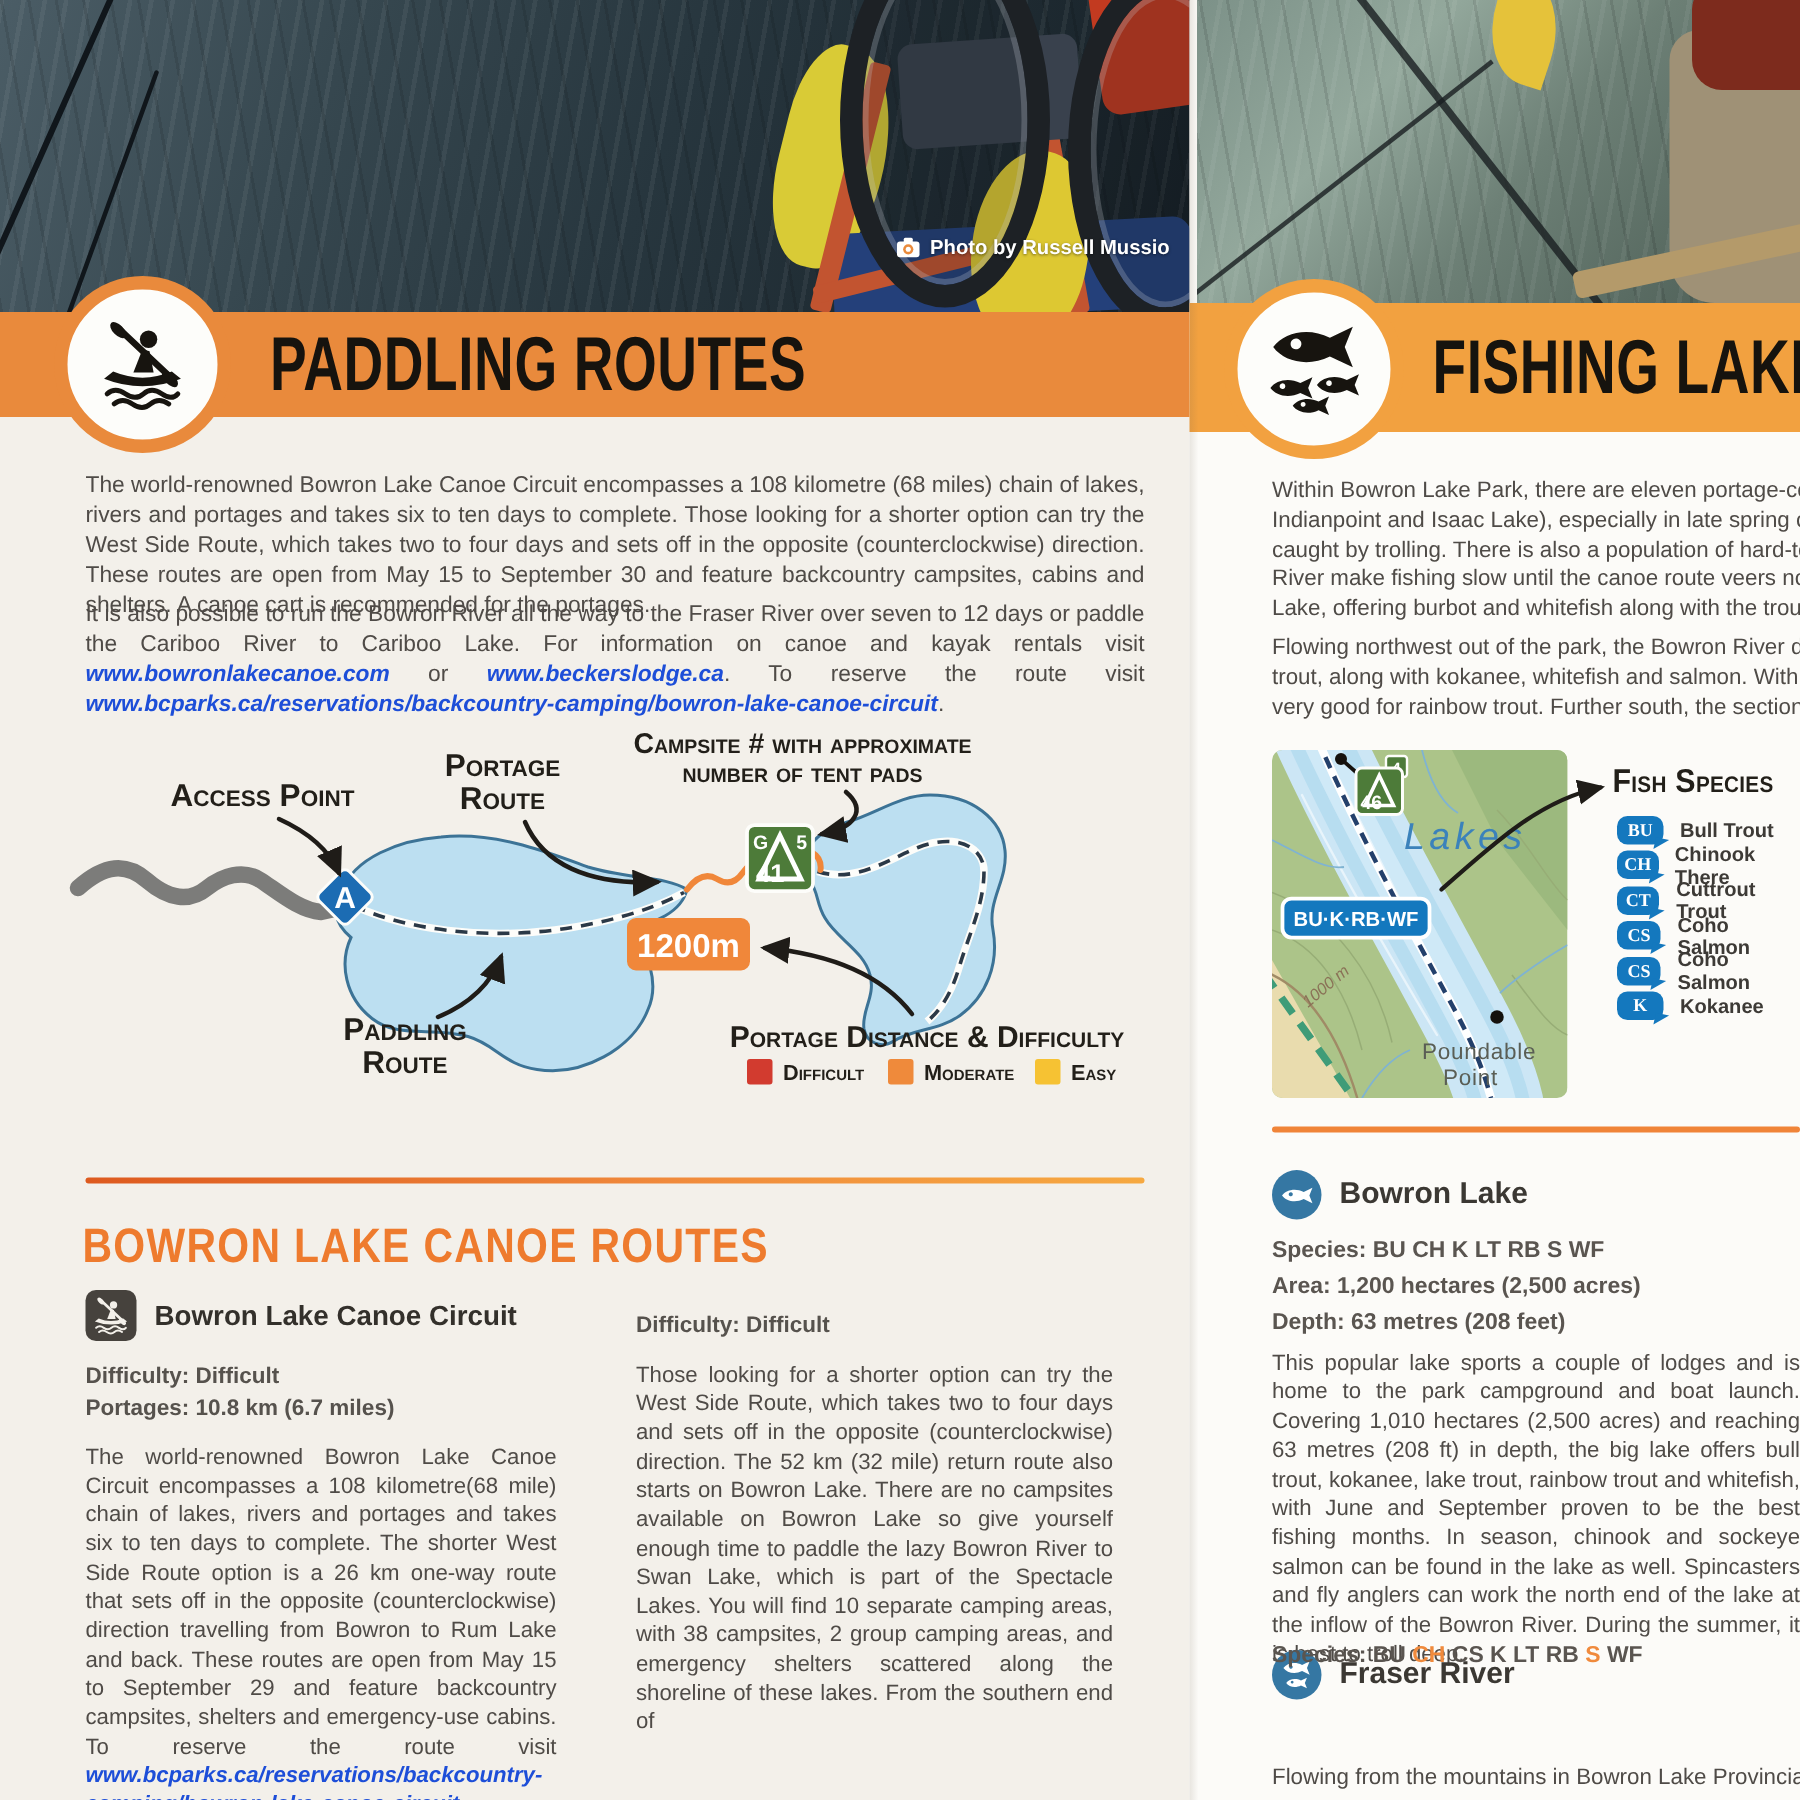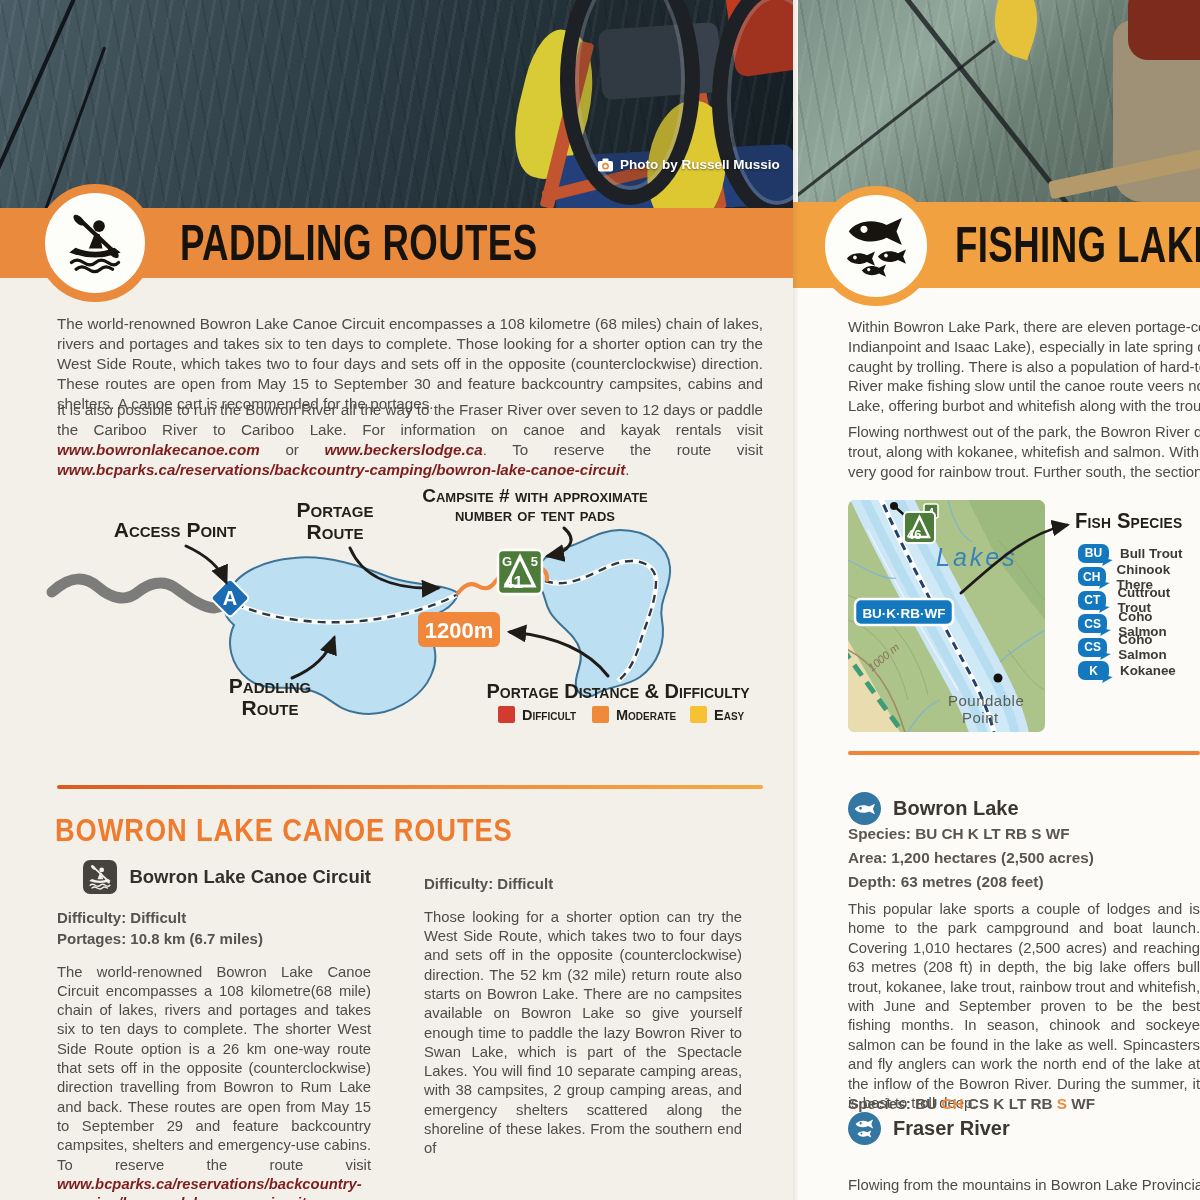--- a/index.html
+++ b/index.html
@@ -51,62 +51,62 @@
   #circle-left  { left:36px; top:184px; width:118px; height:118px; border:9px solid #e98a3c; }
   #circle-right { left:23px; top:186px; width:120px; height:120px; border:9px solid #f2a140; }
   .band-title { position:absolute; z-index:11; font-weight:800; color:#16130e; font-size:47px;
     letter-spacing:.5px; transform:scale(.78,1.08); transform-origin:left center; white-space:nowrap; }
   #title-left  { left:180px; top:208px; line-height:70px; }
   #title-right { left:162px; top:202px; line-height:86px; }
 
   
   .intro { position:absolute; width:706px; left:57px; color:#4f4b47; font-size:15.2px;
     line-height:19.9px; text-align:justify; }
-  .lnk { font-weight:700; font-style:italic; color:#7f1d1d; }
+  .lnk { font-weight:700; font-style:italic; color:#1d4ed8; }
   .clip-line { white-space:nowrap; overflow:hidden; }
   .rp-text { position:absolute; left:55px; width:352px; color:#4f4b47; font-size:14.9px; line-height:19.8px; }
 
   .divider { position:absolute; height:3.5px; border-radius:2px; }
   #divider-left  { left:57px; top:785px; width:706px;
      background:linear-gradient(90deg,#dd5a1f,#f08a3c 55%,#f6a941); }
   #divider-right { left:55px; top:751px; width:352px; background:#f08438; }
 
   #routes-heading { position:absolute; left:55px; top:812px; color:#ee7b2e; font-weight:800;
     font-size:31px; letter-spacing:1px; white-space:nowrap; transform:scale(.88,1.04); transform-origin:left top; }
 
   
   .col { position:absolute; top:860px; }
   #col-1 { left:57px;  width:314px; }
   #col-2 { left:424px; width:318px; }
-  .route-head { display:flex; align-items:flex-start; gap:12px;justify-content:flex-end; }
+  .route-head { display:flex; align-items:flex-start; gap:12px; }
   .route-icon { flex:0 0 34px; width:34px; height:34px; background:#46423d; border-radius:7px;
     display:flex; align-items:center; justify-content:center; color:#f3f0ea; }
   .route-title { font-size:18.5px; font-weight:700; color:#33302b; line-height:23px; padding-top:5px; }
   .stats { margin-top:14px; font-weight:700; color:#56524d; font-size:15px; line-height:20.8px; }
   .col-body { margin-top:13px; color:#4f4b47; font-size:14.8px; line-height:19.3px; text-align:justify; }
 
   
   .lbl { font-family:"Liberation Sans","DejaVu Sans",sans-serif; font-weight:800;
          font-variant:small-caps; fill:#221f19; }
   .maptext { font-family:"Liberation Sans","DejaVu Sans",sans-serif; }
 
   
   #fish-species-heading { position:absolute; left:282px; top:508px; font-weight:800;
     font-variant:small-caps; font-size:22px; color:#221f19; letter-spacing:.2px;
     transform:scale(.92,1); transform-origin:left top; white-space:nowrap; }
   #species-list { position:absolute; left:285px; top:543px; display:flex; flex-direction:column; gap:3.6px; }
   .sp-row { display:flex; align-items:center; gap:11px; height:20px; }
   .sp-badge { position:relative; width:31px; height:19px; background:#1478be; border-radius:7px;
-    color:#fff; font-weight:800; font-size:12px; display:flex; align-items:center; justify-content:center; }
+    color:#fff; font-weight:800; font-size:12px; display:flex; align-items:center; justify-content:center;font-family:Liberation Serif, serif; }
   .sp-badge::after { content:""; position:absolute; right:-3px; bottom:-4px; width:0; height:0;
     border-left:9px solid #1478be; border-bottom:8px solid transparent; transform:rotate(12deg); }
   .sp-name { font-size:13.4px; font-weight:700; color:#3d3a36; }
 
   
-  .sec-head { position:absolute; left:55px; display:flex; align-items:center; gap:12px;margin-top:12px; }
+  .sec-head { position:absolute; left:55px; display:flex; align-items:center; gap:12px; }
   .sec-icon { width:33px; height:33px; border-radius:50%; background:#3577a3; color:#fff;
     display:flex; align-items:center; justify-content:center; flex-direction:column; }
   .sec-title { font-size:20px; font-weight:700; color:#3b3833; }
   .sec-stats { position:absolute; left:55px; width:352px; font-weight:700; color:#5a5550;
     font-size:15.3px; line-height:24px; }
   .orange-code { color:#f08a3c; }
   .sec-body { position:absolute; left:55px; width:352px; color:#4f4b47; font-size:14.8px;
     line-height:19.4px; text-align:justify; }
 </style>
 </head>

